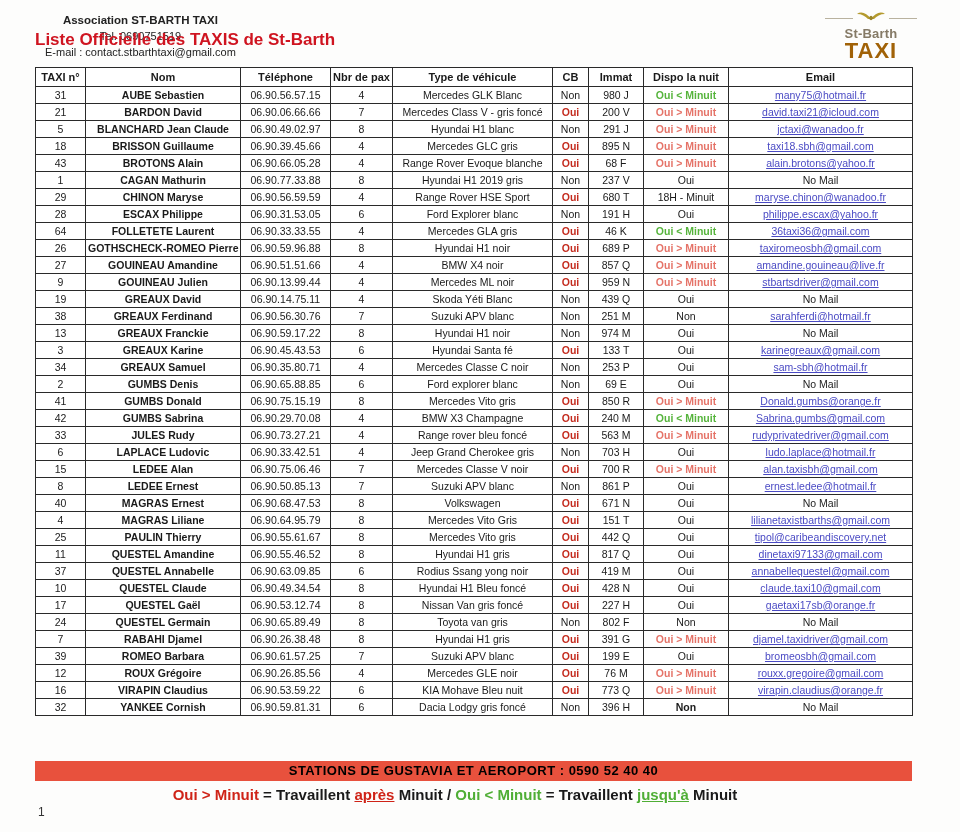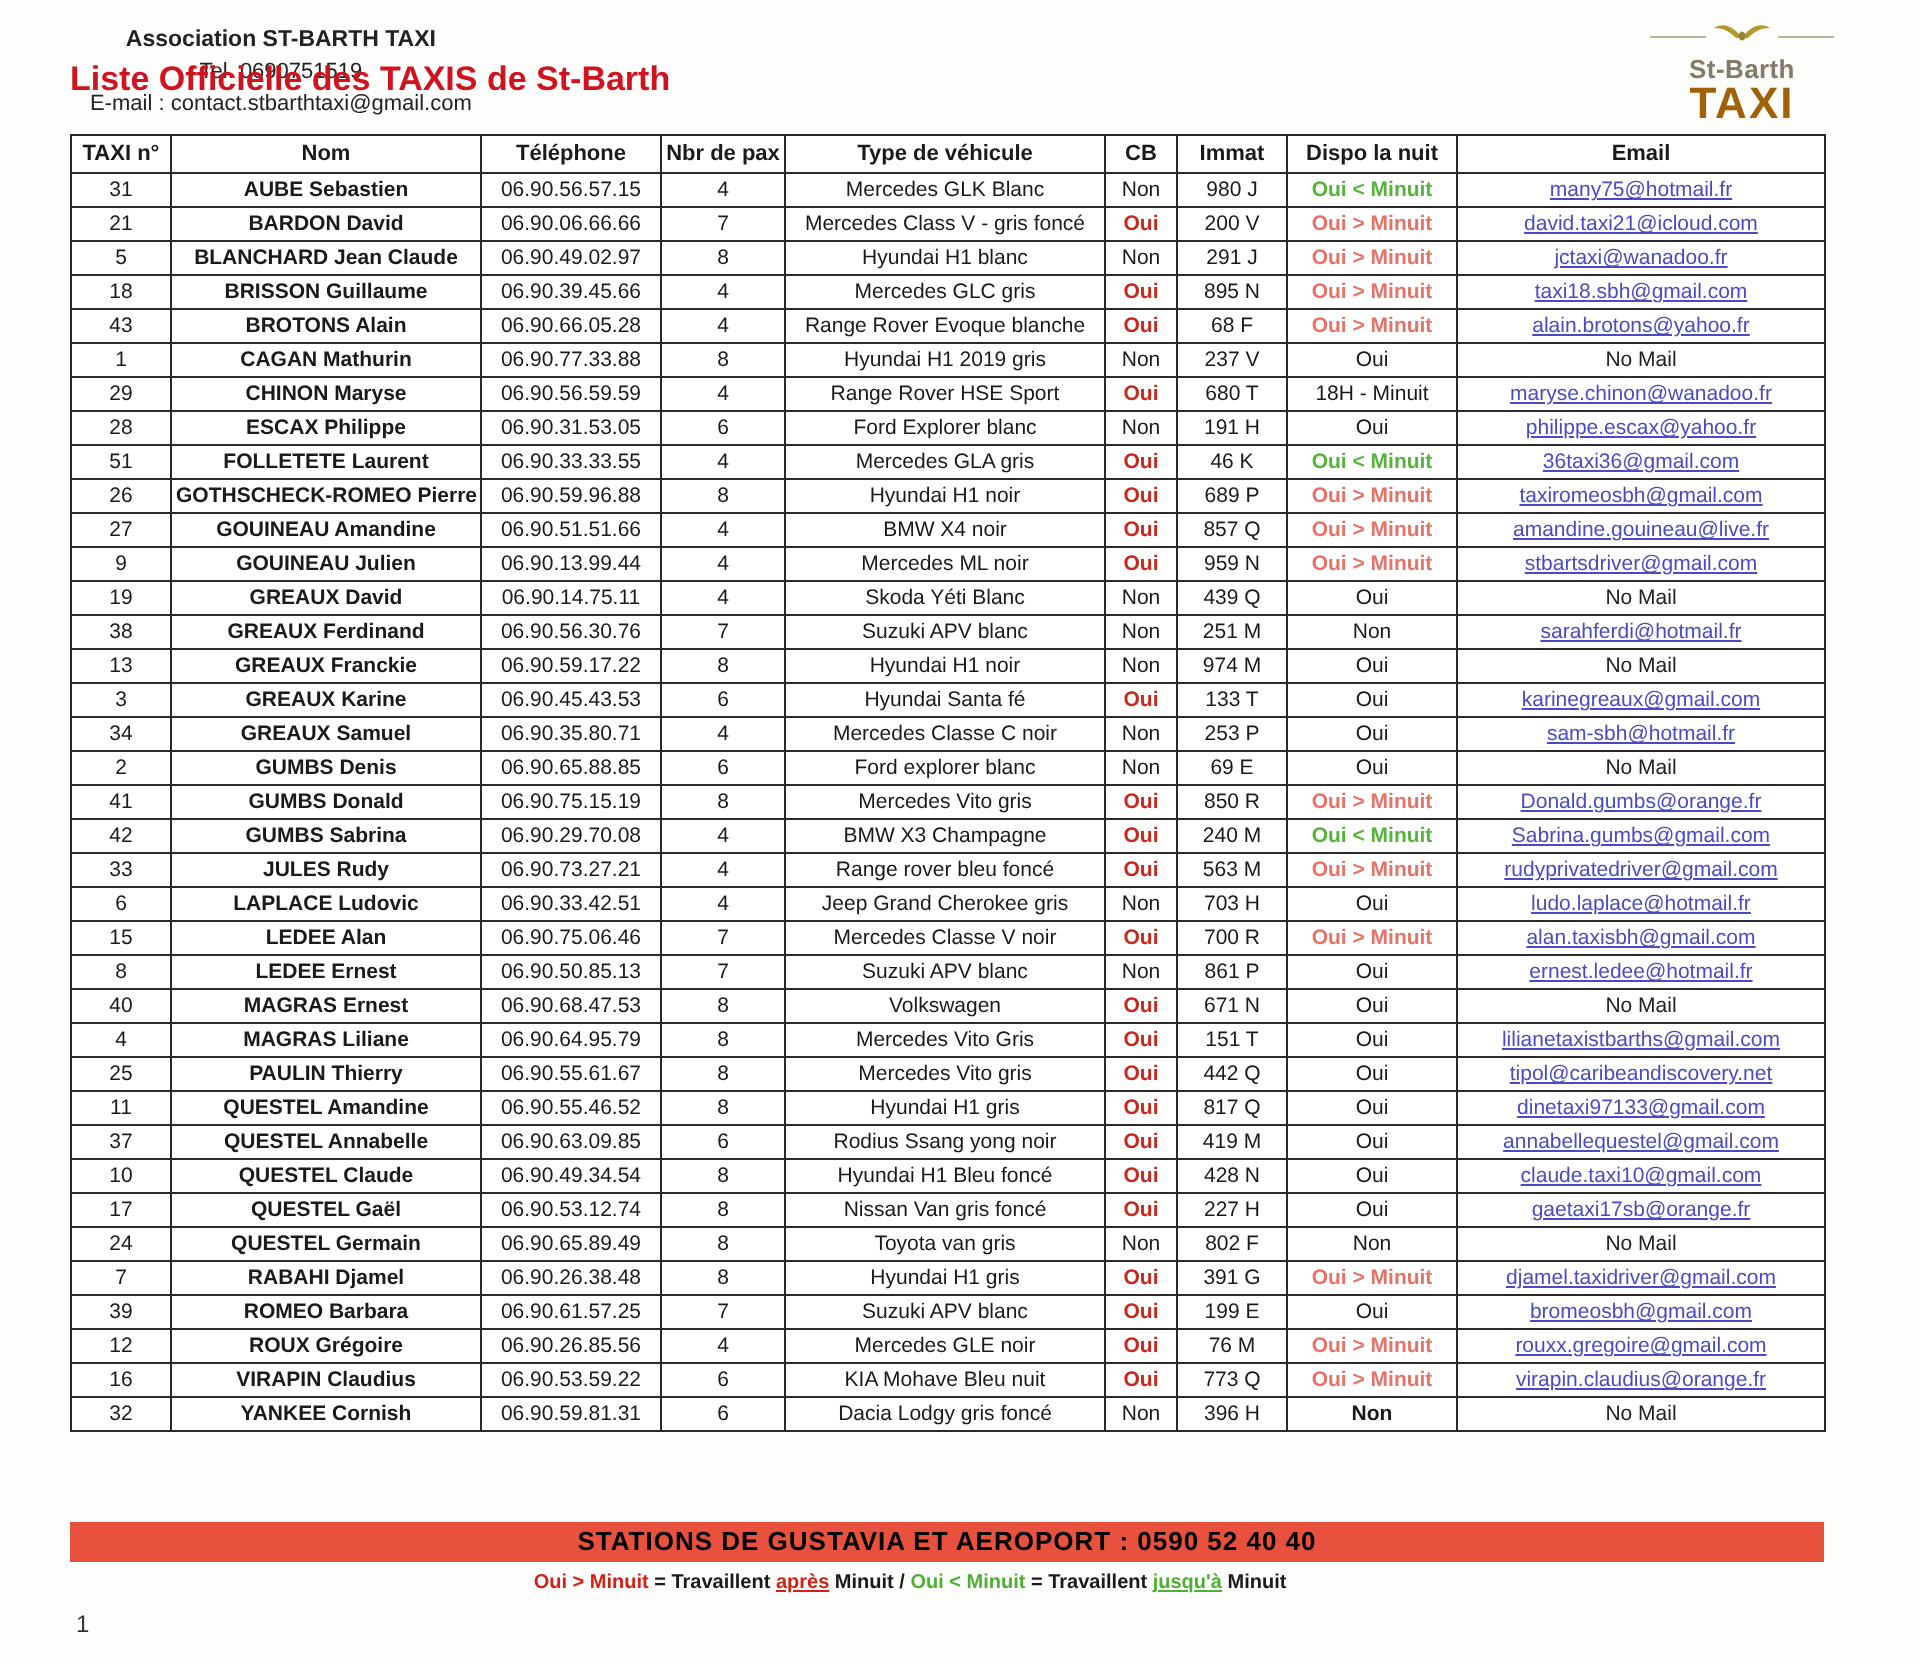--- a/index.html
+++ b/index.html
@@ -33,21 +33,21 @@
   td.c-dispo.plainbold { font-weight:bold; }
   td.c-email { font-size:10px; }
   td.c-email a { color:#4a4ac4; text-decoration:underline; }
   td.c-email .nomail { color:#222; }
 
   
   .banner { position:absolute; left:35px; top:761px; width:877px; height:20px;
     background:#e8513d; color:#000000; text-align:center; font-size:13px; font-weight:bold;
     line-height:20px; letter-spacing:0.5px; }
   .legend { position:absolute; left:0; top:786px; width:910px; text-align:center;
-    font-size:10px; font-weight:bold; }
+    font-size:15px; font-weight:bold; }
   .legend .u { text-decoration:underline; }
   .page-num { position:absolute; left:38px; top:805px; font-size:12px; color:#333; }
 </style>
 </head>
 <body>
 
 <div class="page">
 
   <div class="top-header">
     <div class="assoc-block">
@@ -181,21 +181,21 @@
           <td class="c-nom">ESCAX Philippe</td>
           <td class="c-tel">06.90.31.53.05</td>
           <td class="c-pax">6</td>
           <td class="c-veh">Ford Explorer blanc</td>
           <td class="c-cb">Non</td>
           <td class="c-immat">191 H</td>
           <td class="c-dispo">Oui</td>
           <td class="c-email"><a href="#">philippe.escax@yahoo.fr</a></td>
         </tr>
         <tr>
-          <td class="c-num">51</td>
+          <td class="c-num">64</td>
           <td class="c-nom">FOLLETETE Laurent</td>
           <td class="c-tel">06.90.33.33.55</td>
           <td class="c-pax">4</td>
           <td class="c-veh">Mercedes GLA gris</td>
           <td class="c-cb oui">Oui</td>
           <td class="c-immat">46 K</td>
           <td class="c-dispo before">Oui &lt; Minuit</td>
           <td class="c-email"><a href="#">36taxi36@gmail.com</a></td>
         </tr>
         <tr>

